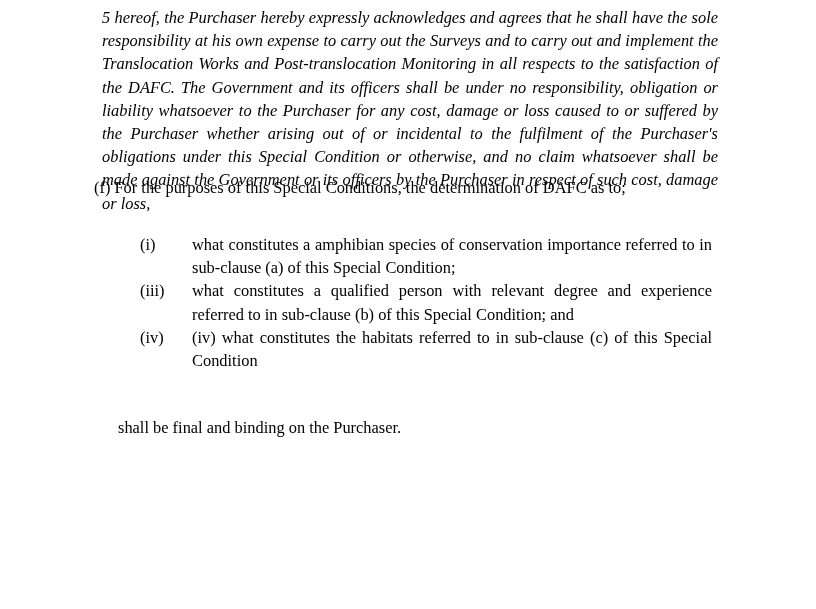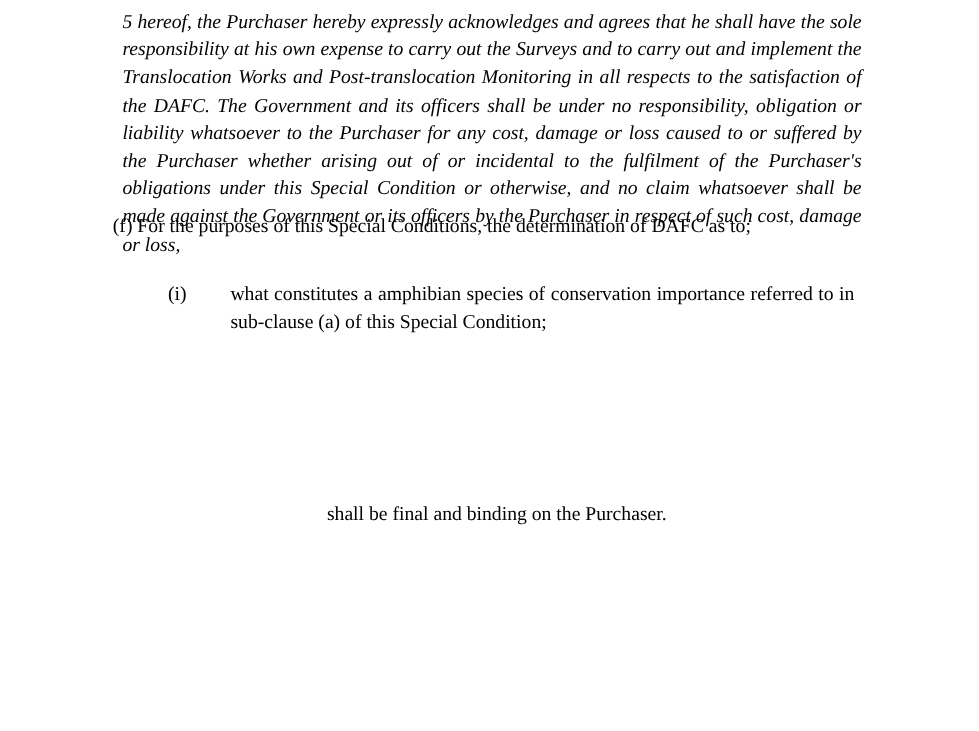--- a/index.html
+++ b/index.html
@@ -70,21 +70,21 @@
     text-align: justify;
     text-justify: inter-word;
   }
   .closing {
     position: absolute;
     left: 118px;
     top: 416px;
     width: 592px;
     font-size: 16.4px;
     line-height: 23.2px;
-    text-align: center;
+    text-align: left;
   }
 </style>
 </head>
 <body>
 
 <div class="page">
 
   <div class="body-block">
     <p class="para first">5 hereof, the Purchaser hereby expressly acknowledges and agrees that he shall have the sole responsibility at his own expense to carry out the Surveys and to carry out and implement the Translocation Works and Post-translocation Monitoring in all respects to the satisfaction of the DAFC. The Government and its officers shall be under no responsibility, obligation or liability whatsoever to the Purchaser for any cost, damage or loss caused to or suffered by the Purchaser whether arising out of or incidental to the fulfilment of the Purchaser's obligations under this Special Condition or otherwise, and no claim whatsoever shall be made against the Government or its officers by the Purchaser in respect of such cost, damage or loss,</p>
   </div>
@@ -92,19 +92,27 @@
   <div class="para-f">(f) For the purposes of this Special Conditions, the determination of DAFC as to;</div>
 
   <div class="roman-list">
 
     <div class="roman-item">
       <span class="roman-marker">(i)</span>
       <span class="roman-text">what constitutes a amphibian species of conservation importance referred to in sub-clause (a) of this Special Condition;</span>
     </div>
 
 
+    <div class="roman-item">
+      <span class="roman-marker">(iii)</span>
+      <span class="roman-text">what constitutes a qualified person with relevant degree and experience referred to in sub-clause (b) of this Special Condition; and</span>
+    </div>
 
+    <div class="roman-item">
+      <span class="roman-marker">(iv)</span>
+      <span class="roman-text">(iv) what constitutes the habitats referred to in sub-clause (c) of this Special Condition</span>
+    </div>
 
   </div>
 
   <div class="closing">shall be final and binding on the Purchaser.</div>
 
 </div>
 
 </body></html>

